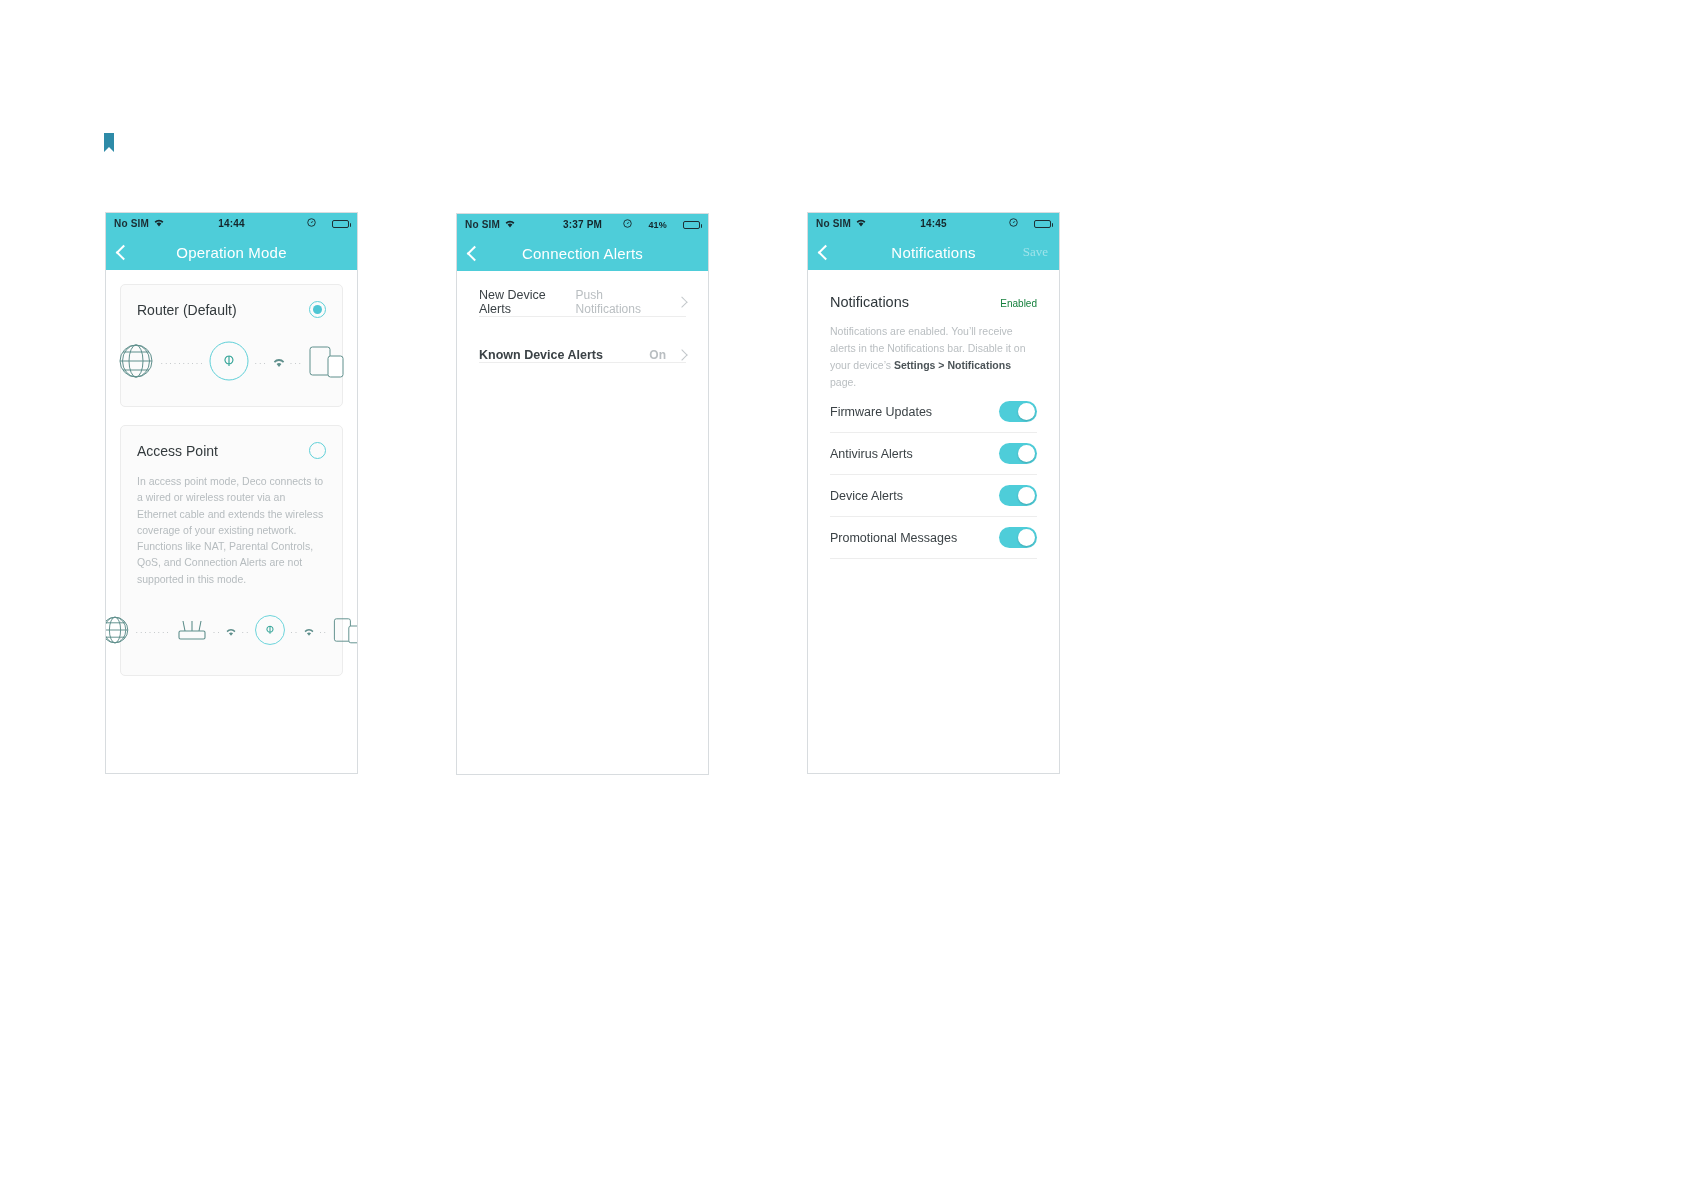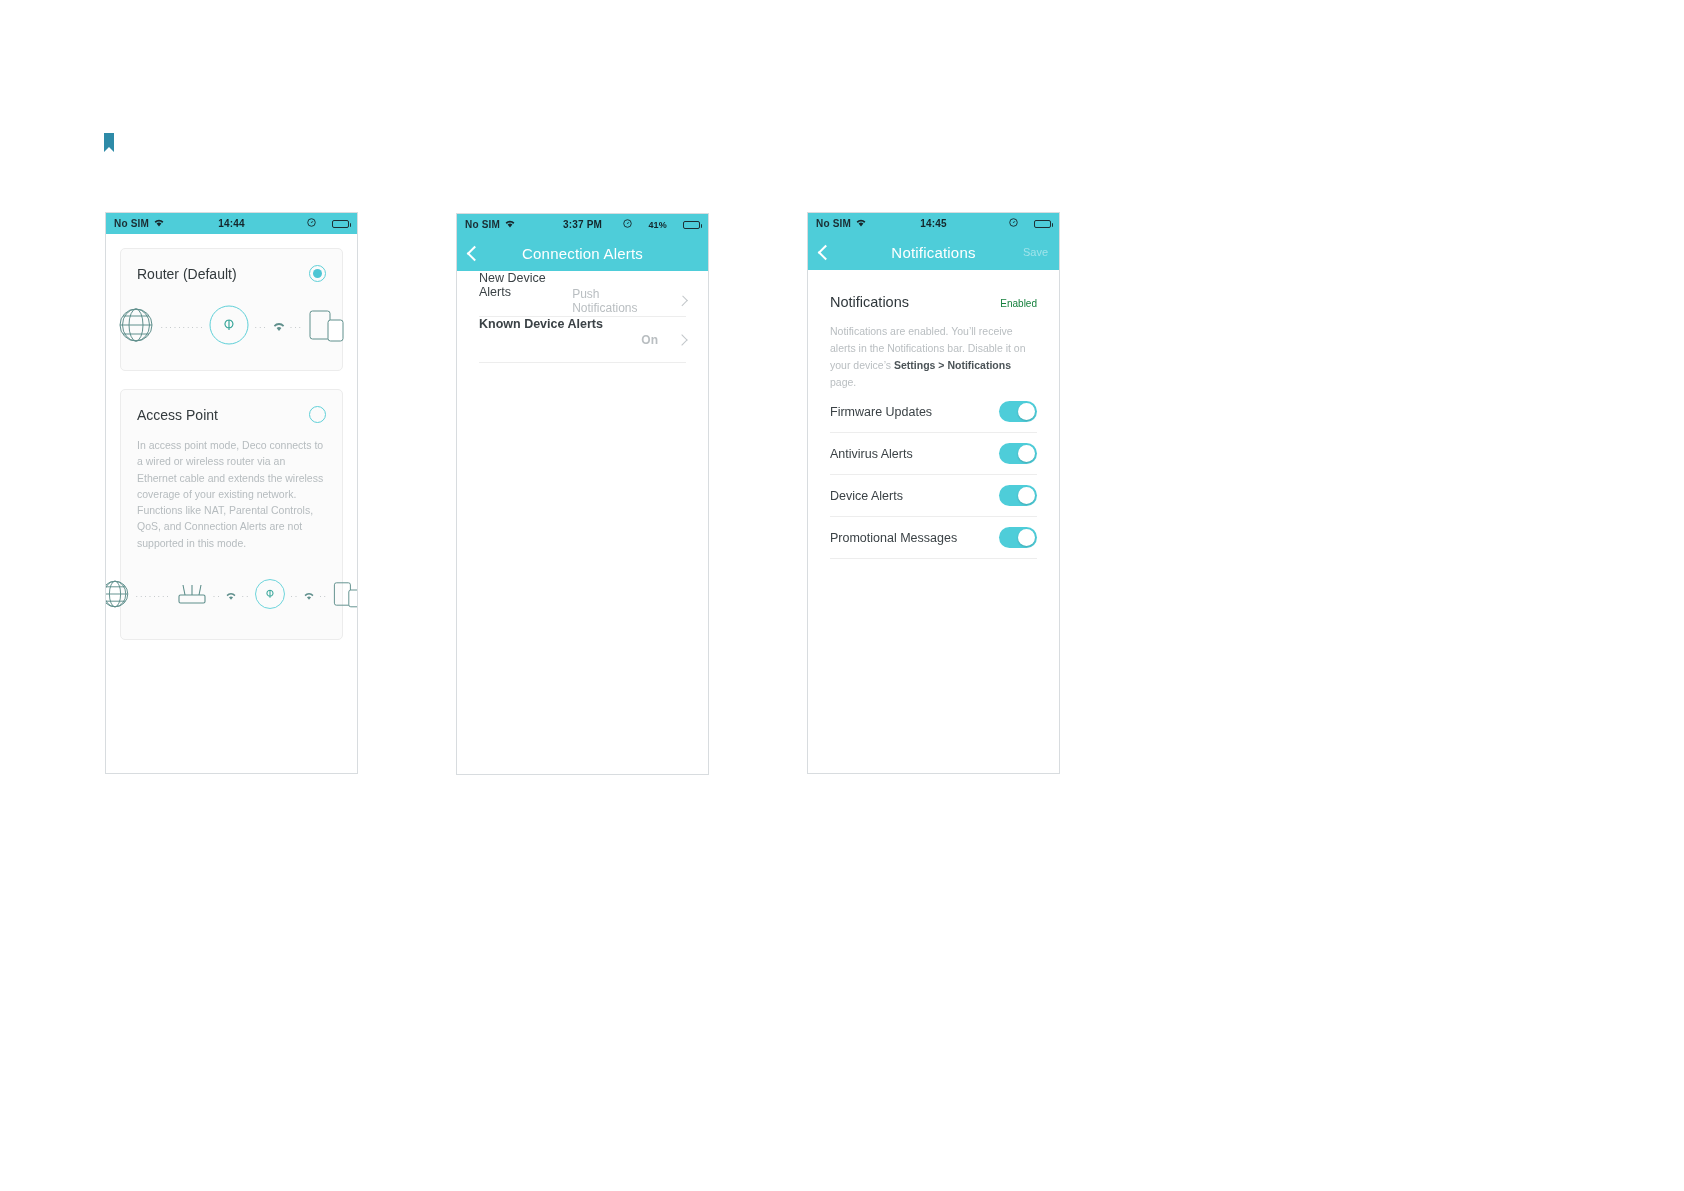--- a/index.html
+++ b/index.html
@@ -72,21 +72,21 @@
     width:9px;height:9px;border-left:2px solid #ffffff;border-bottom:2px solid #ffffff;
     transform:rotate(45deg);
   }
   .nav-title{
     position:absolute;left:0;right:0;text-align:center;
     color:#ffffff;font-size:15px;font-weight:400;letter-spacing:.2px;
     pointer-events:none;
   }
   .nav-action{
     margin-left:auto;margin-right:11px;
-    color:#9fe3ea;font-size:11px;z-index:2;
+    color:#9fe3ea;font-size:13px;z-index:2;font-family:Liberation Serif, serif;
   }
 
   
   .p1-body{background:#ffffff;height:525px;padding:14px 14px 0 14px;box-sizing:border-box;}
   .mode-card{
     background:#fbfbfb;
     border:1px solid #ececec;
     border-radius:5px;
     margin-bottom:18px;
     padding:16px 16px 12px 16px;
@@ -110,27 +110,27 @@
   }
   .dots{
     color:#bfc4c6;font-size:9px;letter-spacing:1.4px;padding:0 2px;
   }
 
   
   .p2-body{background:#ffffff;height:523px;padding:0 0 0 0;box-sizing:border-box;}
   .list-row{
     margin:0 22px;
     height:45px;
-    display:flex;align-items:flex-start;
+    display:flex;align-items:flex-end;
     border-bottom:1px solid #ededed;
     cursor:pointer;
   }
   .list-row:last-child{border-bottom:1px solid #ededed;font-weight:bold;}
   .lr-label{font-size:12.5px;color:#3b4246;}
-  .lr-right{margin-left:auto;display:flex;align-items:center;gap:20px;margin-top:16px;}
+  .lr-right{margin-left:auto;display:flex;align-items:center;gap:12px;margin-top:16px;}
   .lr-value{font-size:12px;color:#b9bec1;}
   .chev-r{
     width:7px;height:7px;border-top:1.4px solid #c2c7ca;border-right:1.4px solid #c2c7ca;
     transform:rotate(45deg);
   }
 
   
   .p3-body{background:#ffffff;height:525px;padding:0 22px;box-sizing:border-box;}
   .notif-head{
     display:flex;align-items:baseline;justify-content:space-between;
@@ -184,20 +184,26 @@
       <span class="loc-ic">
         <svg width="9" height="9" viewBox="0 0 10 10">
             <circle cx="5" cy="5" r="4.2" fill="none" stroke="#17282d" stroke-width="1"></circle>
             <path d="M7.3 3.1 L4.2 4.6 L5.3 5.5 Z" fill="#17282d"></path>
           </svg>
       </span>
       <span class="batt"><span class="batt-fill" style="width:85%"></span></span>
     </div>
   </div>
 
+  <div class="navbar">
+    <div class="nav-back">
+        <span class="chev-back"></span>
+      </div>
+    <div class="nav-title">Operation Mode</div>
+  </div>
 
   <div class="p1-body">
 
     <div class="mode-card">
       <div class="mode-head">
         <span class="mode-title">Router (Default)</span>
         <span class="radio">
             <span class="dot"></span>
           </span>
       </div>

